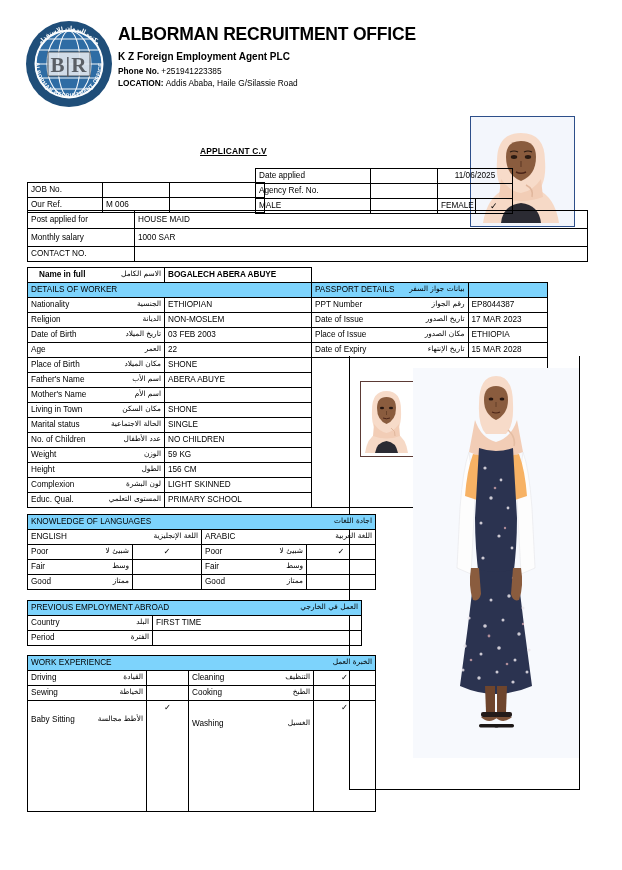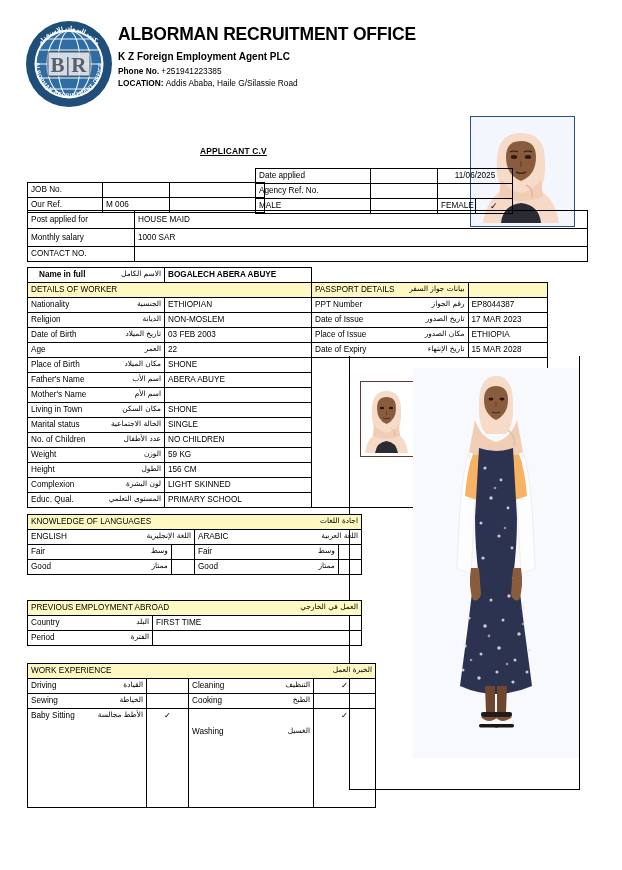--- a/index.html
+++ b/index.html
@@ -41,21 +41,21 @@
   .ck{text-align:center;font-size:9px;}
 
   .top-left{position:absolute;left:27px;top:182px;}
   .top-right{position:absolute;left:255px;top:168px;}
   .top-wide{position:absolute;left:27px;top:210px;}
 
   
   .main-table{position:absolute;left:27px;top:267px;}
   .main-table td{border:0.8px solid #000;padding:1px 4px;font-size:8.2px;
                  height:12.6px;vertical-align:middle;line-height:1.15;}
-  .sect-hd{background:#fef9c3;font-size:8.3px;}
+  .sect-hd{background:#7dd3fc;font-size:8.3px;}
   .ar{direction:rtl;unicode-bidi:bidi-override;font-family:"DejaVu Sans", sans-serif;font-size:7.6px;}
   .lbl-cell{white-space:nowrap;}
   .lbl-cell .ar{float:right;font-family:"DejaVu Sans",sans-serif;font-size:7.4px;direction:rtl;}
   .bold{font-weight:bold;padding-left:8px;}
   .noborder-cell{border:none !important;}
 
   
   .photo-pass{position:absolute;left:360px;top:381px;width:54px;height:74px;
               border:1.6px solid #5b3a35;overflow:hidden;background:#fff;}
   .photo-full{position:absolute;left:413px;top:368px;width:166px;height:390px;
@@ -65,21 +65,21 @@
   .lang-table{position:absolute;left:27px;top:514px;}
   .lang-table td{border:0.8px solid #000;padding:1px 4px;font-size:8.2px;height:12.6px;
                  vertical-align:middle;line-height:1.15;}
 
   
   .prev-table{position:absolute;left:27px;top:600px;}
   .prev-table td{border:0.8px solid #000;padding:1px 4px;font-size:8.2px;height:12.6px;
                  vertical-align:middle;line-height:1.15;}
 
   
-  .work-table{position:absolute;left:27px;top:655px;margin-top:8px;}
+  .work-table{position:absolute;left:27px;top:655px;}
   .work-table td{border:0.8px solid #000;padding:1px 4px;font-size:8.2px;height:12.6px;
                  vertical-align:middle;line-height:1.15;}
 
   
   .right-frame{position:absolute;left:349px;top:356px;width:231px;height:434px;
                border:1px solid #000;border-top:none;box-sizing:border-box;}
 </style>
 </head>
 <body>
 
@@ -476,20 +476,32 @@
       <td class="lbl-cell" colspan="2" style="width:160px">
         <span>ENGLISH</span>
         <span class="ar">اللغة الإنجليزية</span>
       </td>
       <td class="lbl-cell" colspan="2" style="width:160px">
         <span>ARABIC</span>
         <span class="ar">اللغة العربية</span>
       </td>
     </tr>
     <tr>
+      <td class="lbl-cell" style="width:98px">
+        <span>Poor</span>
+        <span class="ar">شبيئ لا</span>
+      </td>
+      <td class="ck" style="width:62px">✓</td>
+      <td class="lbl-cell" style="width:98px">
+        <span>Poor</span>
+        <span class="ar">شبيئ لا</span>
+      </td>
+      <td class="ck" style="width:62px">✓</td>
+    </tr>
+    <tr>
       <td class="lbl-cell">
         <span>Fair</span>
         <span class="ar">وسط</span>
       </td>
       <td class="ck"></td>
       <td class="lbl-cell">
         <span>Fair</span>
         <span class="ar">وسط</span>
       </td>
       <td class="ck"></td>
@@ -560,21 +572,21 @@
         <span class="ar">الخياطة</span>
       </td>
       <td class="ck"></td>
       <td class="lbl-cell">
         <span>Cooking</span>
         <span class="ar">الطبخ</span>
       </td>
       <td class="ck"></td>
     </tr>
     <tr>
-      <td class="lbl-cell" style="height:95px;vertical-align:top;padding-top:2px">
+      <td class="lbl-cell" style="height:95px;vertical-align:top;padding-top:14px">
         <span>Baby Sitting</span>
         <span class="ar">الأطط مجالسة</span>
       </td>
       <td class="ck" style="vertical-align:top;padding-top:2px">✓</td>
       <td class="lbl-cell" style="vertical-align:top;padding-top:18px">
         <span>Washing</span>
         <span class="ar">الغسيل</span>
       </td>
       <td class="ck" style="vertical-align:top;padding-top:2px">✓</td>
     </tr>

